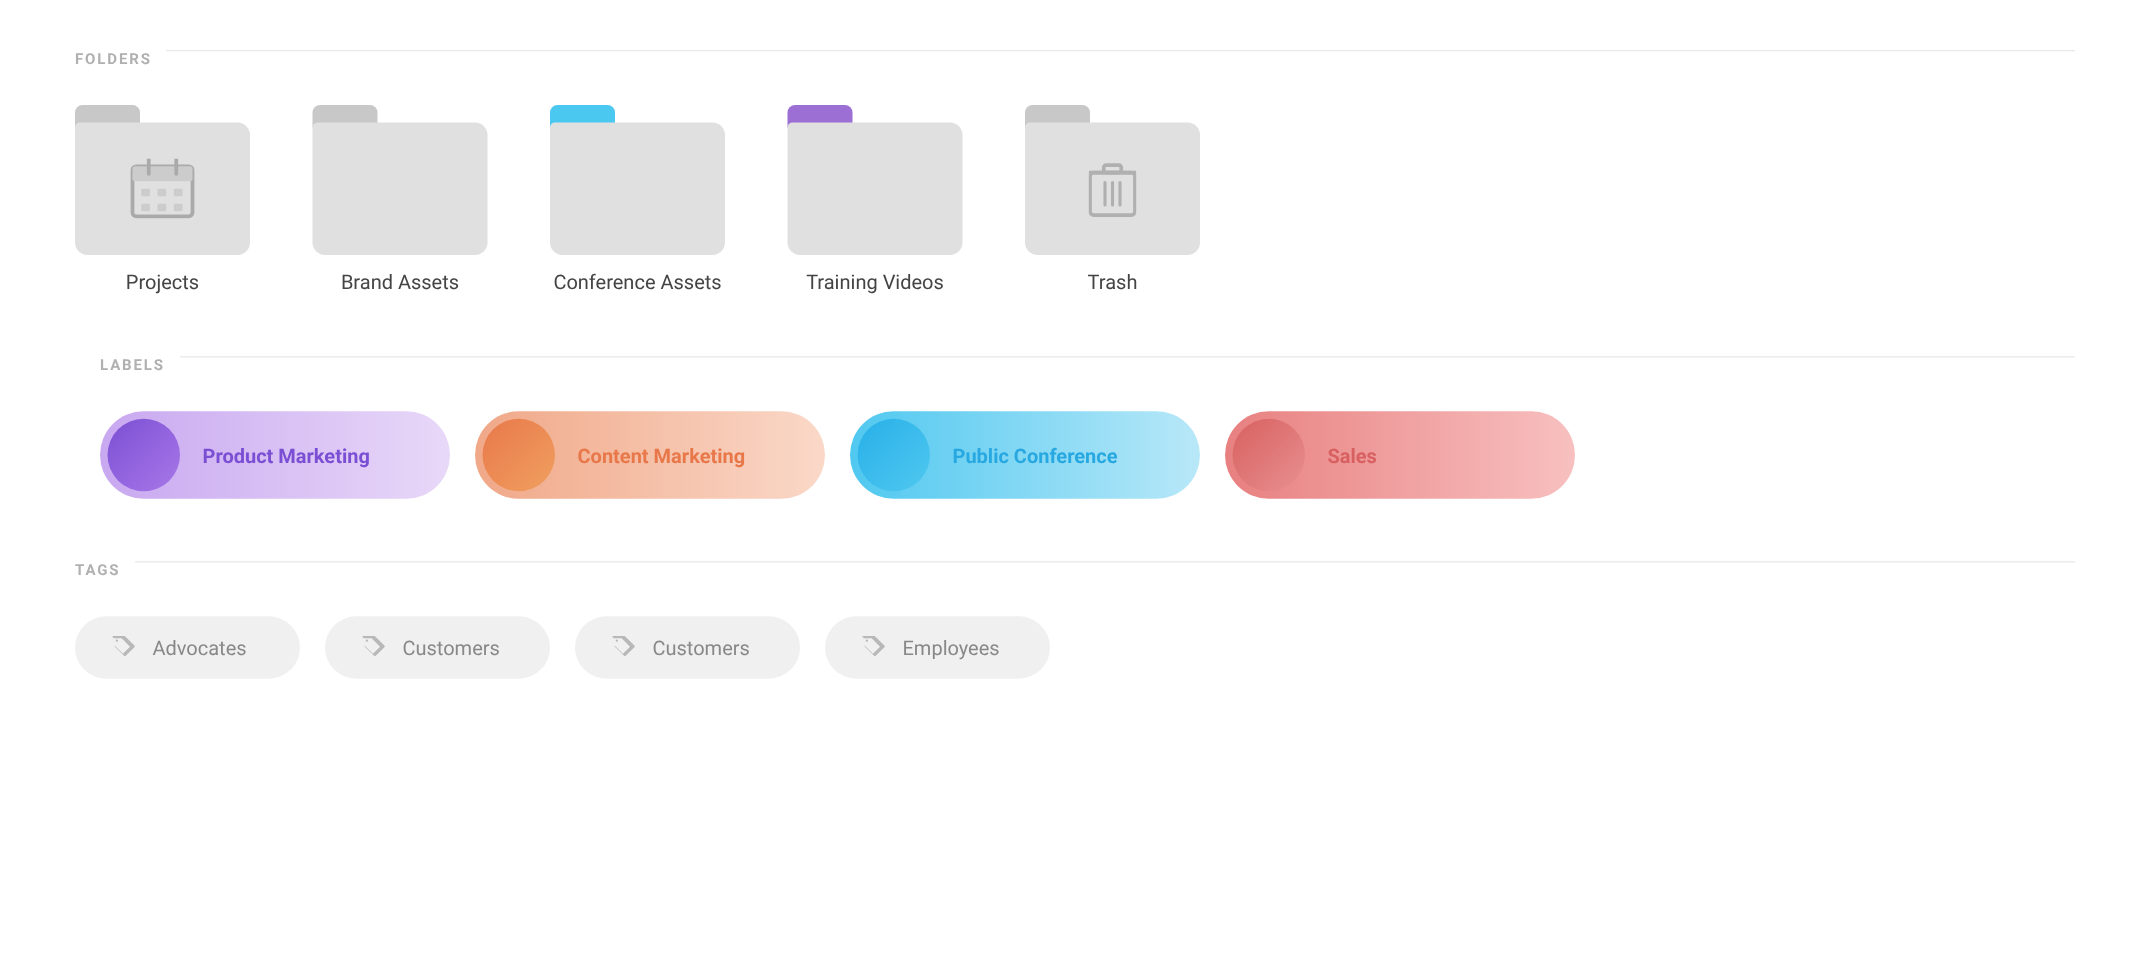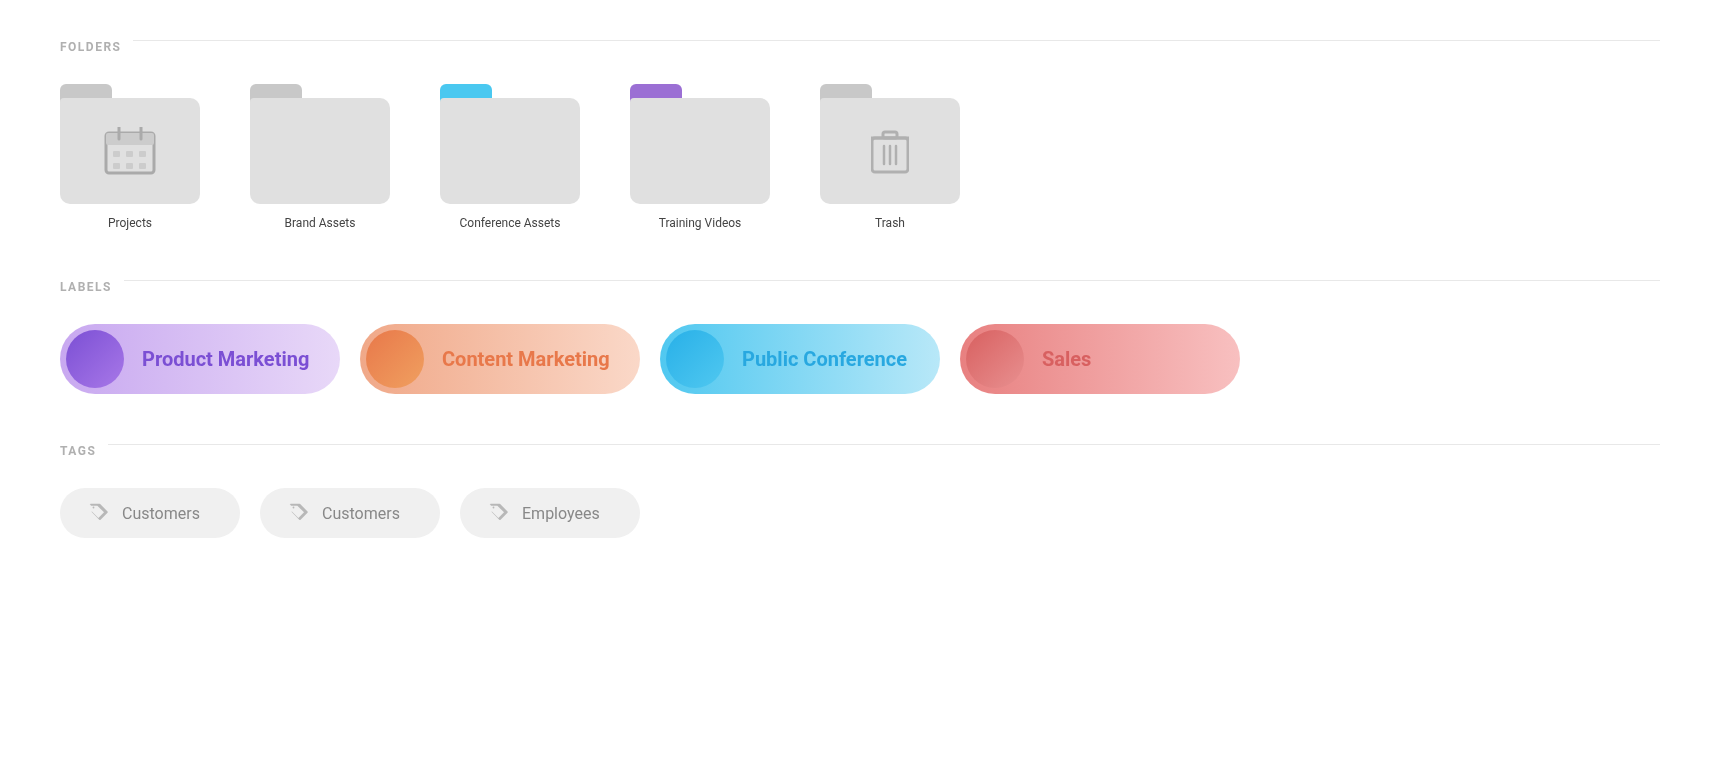--- a/index.html
+++ b/index.html
@@ -47,21 +47,21 @@
       align-items: flex-end;
     }
     .folder-item {
       display: flex;
       flex-direction: column;
       align-items: center;
       cursor: pointer;
       gap: 12px;
     }
     .folder-label {
-      font-size: 12px;
+      font-size: 16px;
       color: #444;
       font-weight: 400;
     }
 
     
     .folder-wrapper {
       position: relative;
       width: 140px;
       height: 120px;
     }
@@ -99,20 +99,21 @@
     
     .trash-icon {
       width: 38px;
       height: 46px;
       color: #aaa;
     }
 
     
     .labels-section {
       margin-bottom: 50px;
+      margin-left: 20px;
     }
     .labels-grid {
       display: flex;
       gap: 20px;
       flex-wrap: wrap;
     }
     .label-pill {
       display: flex;
       align-items: center;
       border-radius: 50px;
@@ -124,21 +125,21 @@
       overflow: visible;
     }
     .label-circle {
       width: 58px;
       height: 58px;
       border-radius: 50%;
       flex-shrink: 0;
       margin-right: 18px;
     }
     .label-text {
-      font-size: 20px;
+      font-size: 16px;
       font-weight: 700;
     }
 
     
     .label-pill.purple {
       background: linear-gradient(to right, #c8a8f0, #e8d8f8);
     }
     .label-pill.purple .label-circle {
       background: linear-gradient(135deg, #7b4fd4, #a878e8);
     }
@@ -305,20 +306,26 @@
 
   </div>
 </div>
 
 <div class="tags-section">
   <div class="section-divider">
     <span class="section-label">TAGS</span>
   </div>
   <div class="tags-grid">
 
+    <div class="tag-pill">
+      <svg class="tag-svg" viewBox="0 0 24 24" xmlns="http://www.w3.org/2000/svg">
+        <path d="M2 3a1 1 0 011-1h9.586a1 1 0 01.707.293l8 8a1 1 0 010 1.414l-7.586 7.586a1 1 0 01-1.414 0l-8-8A1 1 0 014 10.586V4H3V3zm2 1v6.172l7.293 7.293 6.172-6.172L10.172 4H4zm2 3a1 1 0 110-2 1 1 0 010 2z"></path>
+      </svg>
+      <span class="tag-text">Advocates</span>
+    </div>
 
     <div class="tag-pill">
       <svg class="tag-svg" viewBox="0 0 24 24" xmlns="http://www.w3.org/2000/svg">
         <path d="M2 3a1 1 0 011-1h9.586a1 1 0 01.707.293l8 8a1 1 0 010 1.414l-7.586 7.586a1 1 0 01-1.414 0l-8-8A1 1 0 014 10.586V4H3V3zm2 1v6.172l7.293 7.293 6.172-6.172L10.172 4H4zm2 3a1 1 0 110-2 1 1 0 010 2z"></path>
       </svg>
       <span class="tag-text">Customers</span>
     </div>
 
     <div class="tag-pill">
       <svg class="tag-svg" viewBox="0 0 24 24" xmlns="http://www.w3.org/2000/svg">

